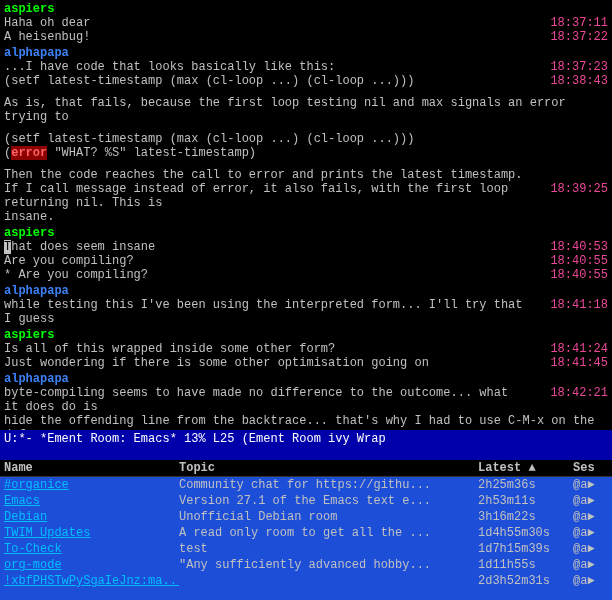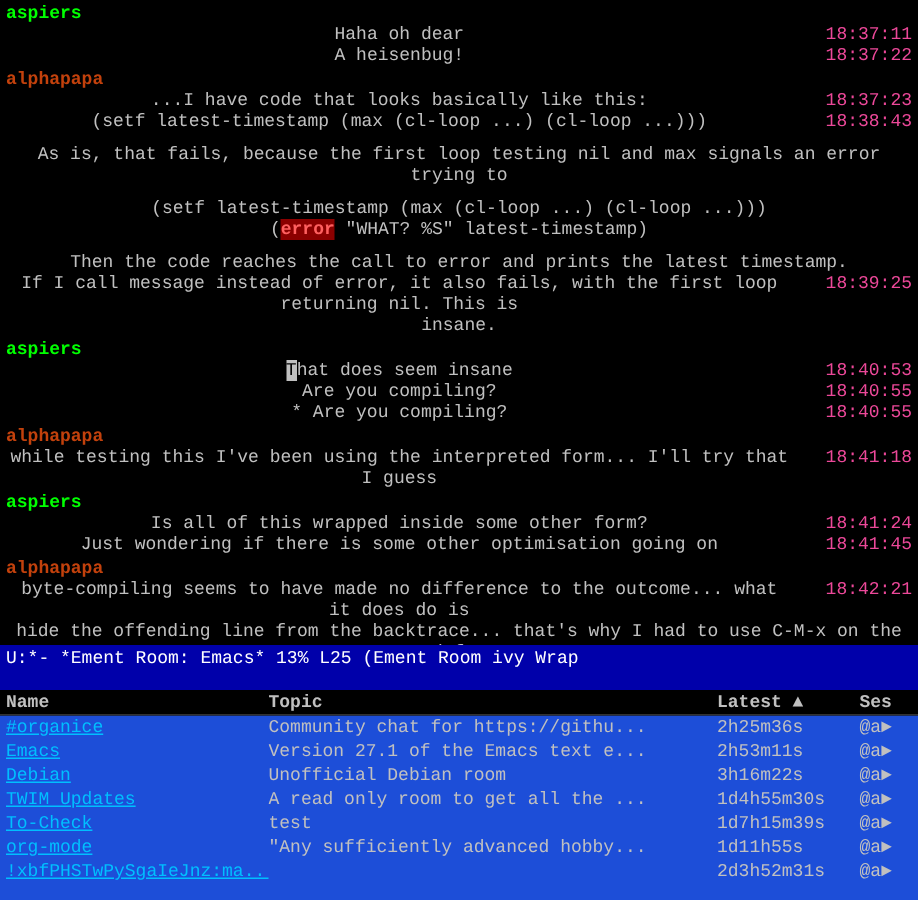--- a/index.html
+++ b/index.html
@@ -29,35 +29,34 @@
     .message-block {
       margin-bottom: 2px;
     }
 
     .author-aspiers {
       color: #00ff00;
       font-weight: bold;
     }
 
     .author-alphapapa {
-      color: #c2410c;
+      color: #3b82f6;
       font-weight: bold;
       margin-top: 18px;
     }
 
     .timestamp {
       color: #ec4899;
       float: right;
       margin-left: 22px;
     }
 
     .msg-line {
       display: flex;
       justify-content: space-between;
-      text-align: center;
     }
 
     .msg-text {
       flex: 1;
       word-break: break-word;
     }
 
     .code-inline {
       color: #c0c0c0;
     }

